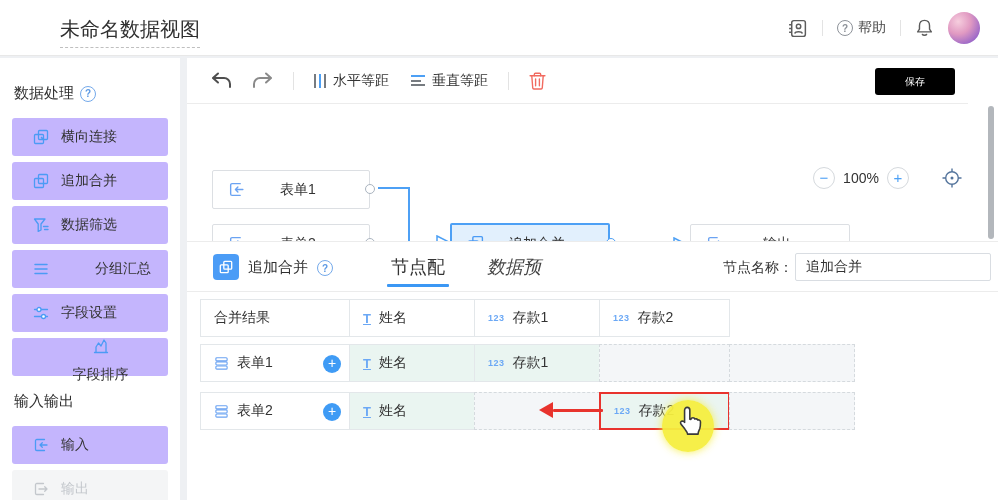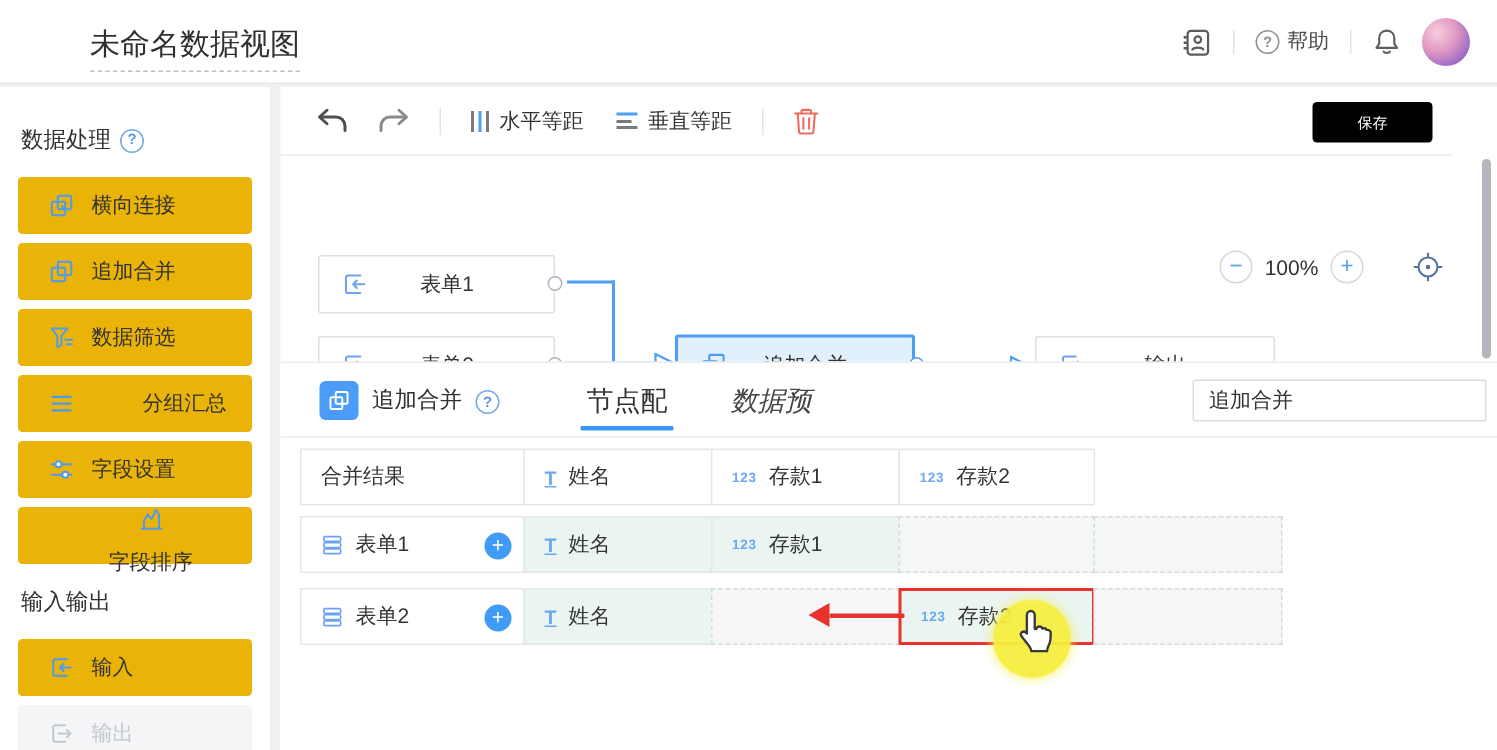--- a/index.html
+++ b/index.html
@@ -19,21 +19,21 @@
   .tb-icon-btn { display:flex; align-items:center; gap:5px; color:#4c4c4c; cursor:pointer; }
   .q-circle { display:inline-flex; align-items:center; justify-content:center; width:16px; height:16px;
               border:1.3px solid #8d9299; border-radius:50%; font-size:10px; color:#8d9299; font-weight:bold; }
   .avatar { width:32px; height:32px; border-radius:50%;
             background:radial-gradient(circle at 32% 30%, #f6cede 0%, #e19ac2 40%, #9a67c8 78%, #6e4a9e 100%); }
 
   
   .sidebar { left:0; top:58px; width:180px; height:442px; background:#fff; z-index:2; }
   .side-section-title { left:14px; font-size:15px; color:#303030; display:flex; align-items:center; gap:6px; }
   .q-circle.blue { border-color:#74a9ea; color:#5d9ae4; }
-  .side-item { left:12px; width:156px; height:38px; background:#eab308; border-radius:3px;
+  .side-item { left:12px; width:156px; height:38px; background:#c4b5fd; border-radius:3px;
                display:flex; align-items:center; gap:12px; padding-left:21px; cursor:pointer; color:#333; }
   .side-item.disabled { background:#f4f5f6; color:#c3c7cc; cursor:default; }
   .side-item svg { flex:none; }
 
   
   .main { left:187px; top:58px; width:811px; height:442px; background:#fff; z-index:2; }
 
   
   .toolbar { left:0; top:0; width:781px; height:46px; border-bottom:1px solid #ececec;
              display:flex; align-items:center; padding-left:24px; gap:14px; }
@@ -314,20 +314,21 @@
           <rect x="5.5" y="1.5" width="9" height="9" rx="1"></rect>
             <rect x="1.5" y="5.5" width="9" height="9" rx="1"></rect>
         </svg>
       </div>
       <span class="panel-title">追加合并</span>
       <span class="panel-help q-circle blue">?</span>
 
       <span class="tab active" style="left:200px;width:62px;">节点配置</span>
       <span class="tab" style="left:296px;width:62px;font-style:italic;">数据预览</span>
 
+      <span class="name-label">节点名称：</span>
       <input class="name-input" type="text" value="追加合并" style="">
     </div>
 
     <div class="cell" style="left:13px;top:57px;width:150px;">
       <span>合并结果</span>
     </div>
     <div class="cell" style="left:162px;top:57px;width:126px;">
       <span class="t-icon">T</span>
       <span>姓名</span>
     </div>

